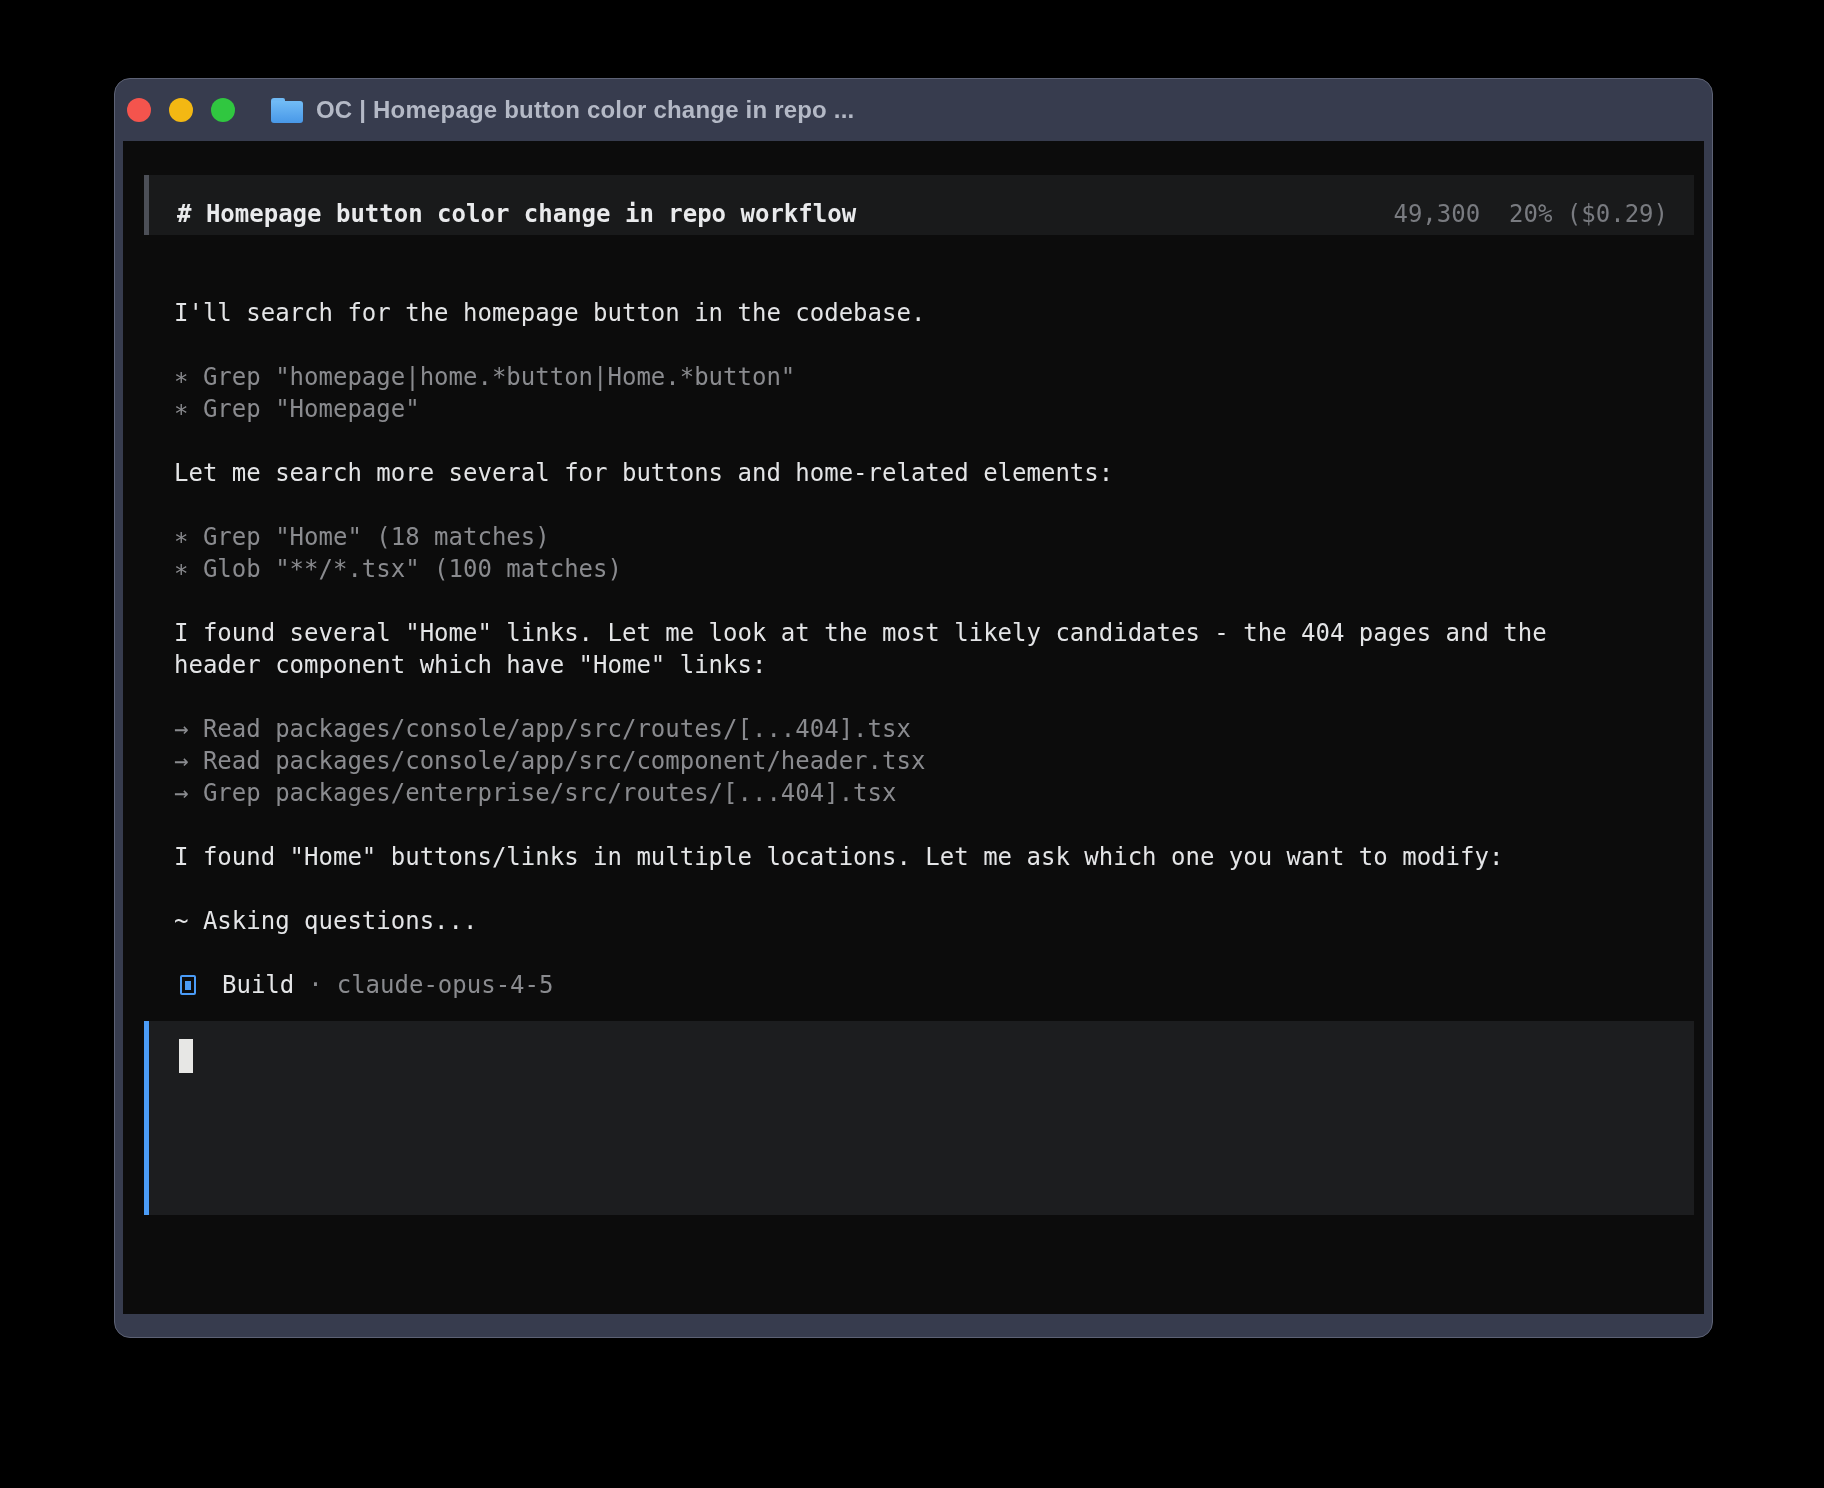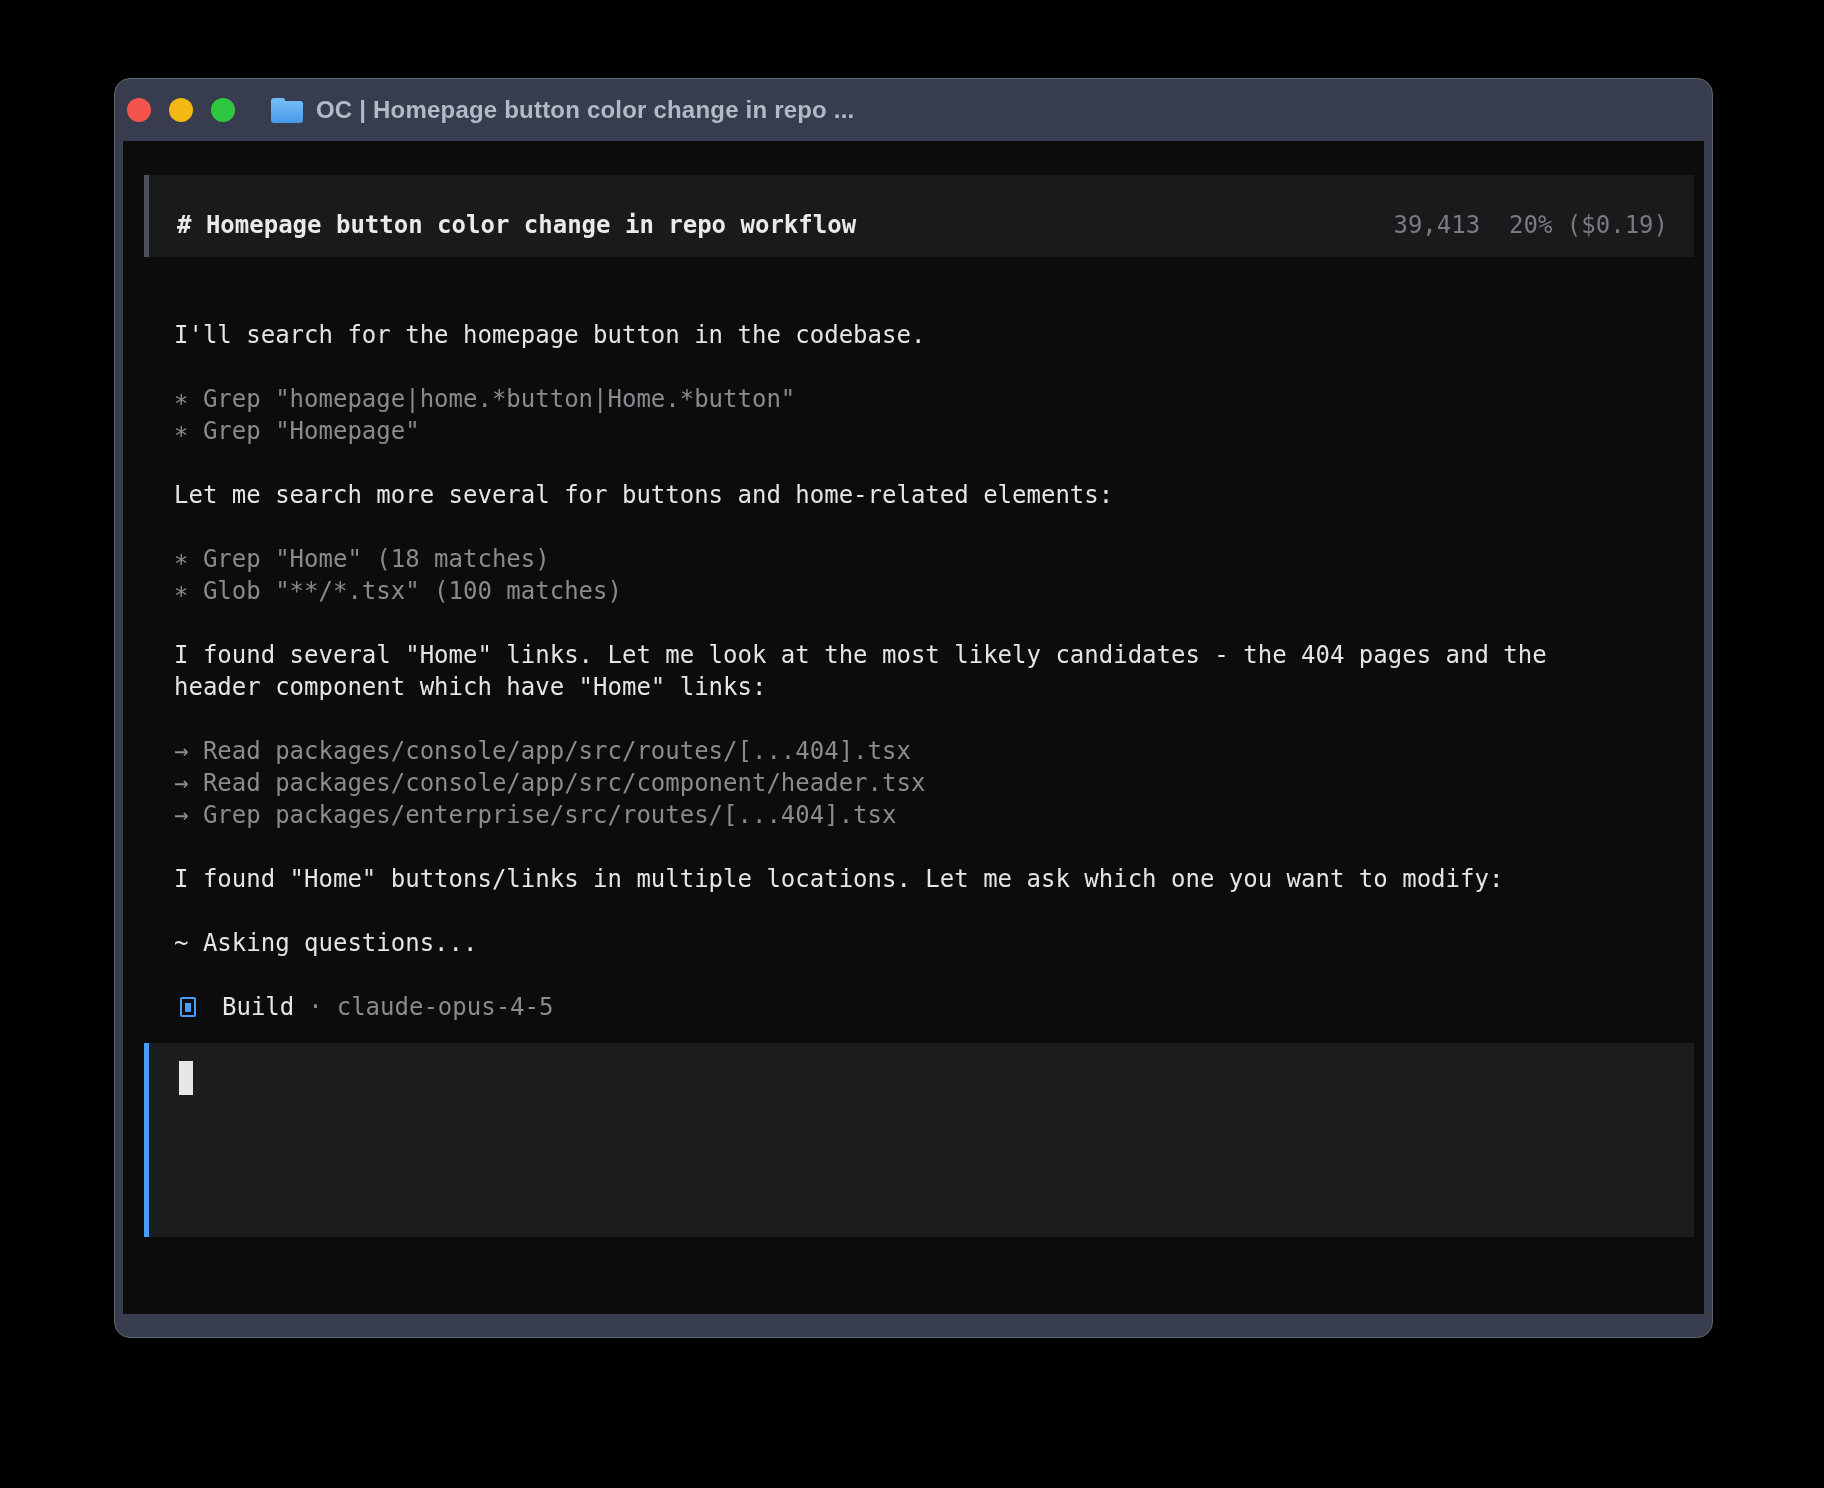--- a/index.html
+++ b/index.html
@@ -48,21 +48,21 @@
     margin: 0 8px; height: 1173px;
     background: #0c0c0c;
     padding: 34px 10px 0 21px;
     overflow: hidden;
     font-size: 24px; color: #e4e5e7;
   }
   .block { border-left: 5px solid #4b9cf7; background: #191a1b; }
 
   .header-block {
     border-left-color: #4c4f57;
-    height: 82px; margin-bottom: 46px;
+    height: 60px; margin-bottom: 46px;
     display: flex; align-items: center; justify-content: space-between;
     padding: 17px 26px 0 28px;
   }
   .session-title { font-weight: bold; color: #e9eaec; white-space: pre; }
   .session-stats { color: #797b80; white-space: pre; }
 
   .user-block {
     padding: 26px 28px; margin-bottom: 24px;
     color: #e4e5e7; white-space: pre;
   }
@@ -106,21 +106,21 @@
         <span class="ftab"></span>
         <span class="fbody"></span>
       </span>
     <span class="title">OC | Homepage button color change in repo ...</span>
   </div>
 
   <div class="content">
 
     <div class="block header-block">
       <span class="session-title"># Homepage button color change in repo workflow</span>
-      <span class="session-stats">39,413  20% ($0.19)</span>
+      <span class="session-stats">49,300  20% ($0.29)</span>
     </div>
 
 
     <div class="conversation">
       <div class="group">
         <div class="line assistant">I'll search for the homepage button in the codebase.</div>
       </div>
       <div class="group">
         <div class="line tool">∗ Grep "homepage|home.*button|Home.*button"</div>
         <div class="line tool">∗ Grep "Homepage"</div>

